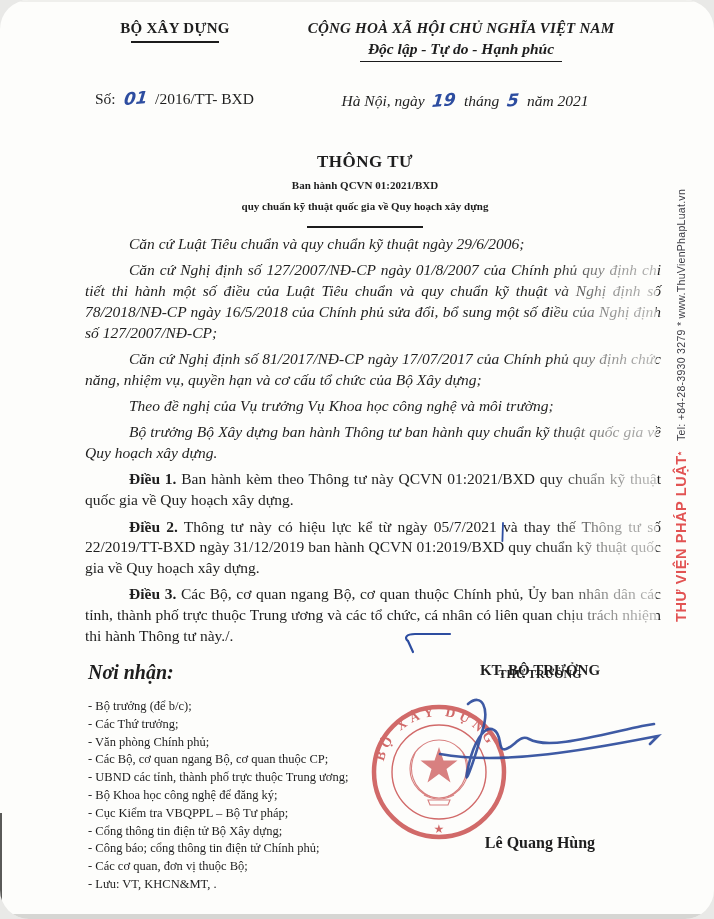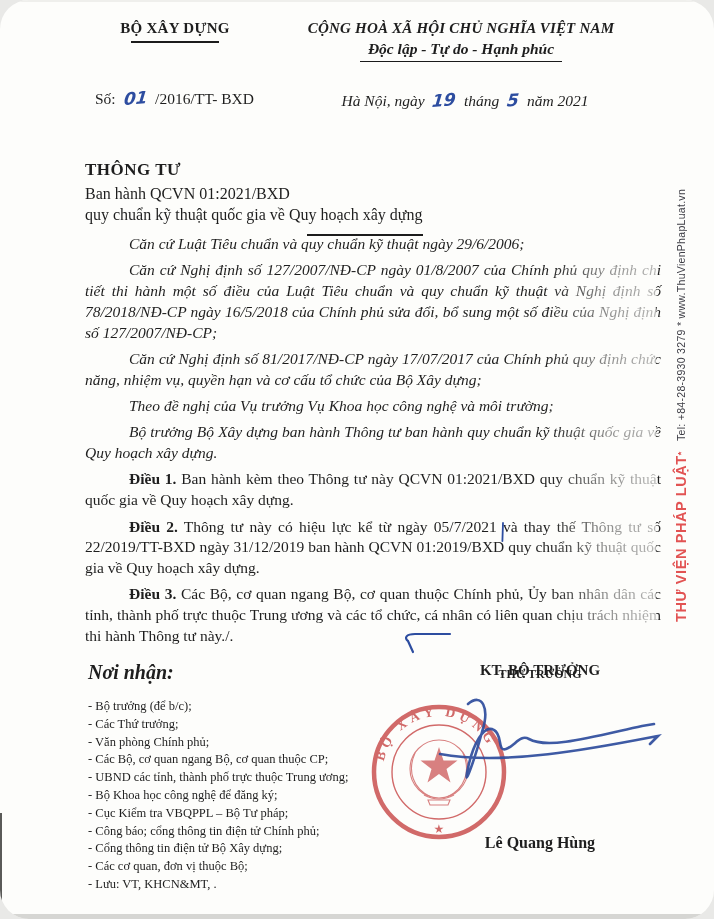--- a/index.html
+++ b/index.html
@@ -16,23 +16,23 @@
   .hdr-right { position:absolute; left:278px; top:20px; width:366px; text-align:center;font-style:italic; }
   .national { font-weight:bold; font-size:15px; letter-spacing:.2px; }
   .motto { display:inline-block; font-weight:bold; font-size:15.5px; margin-top:3px;
            padding:0 8px 3px; border-bottom:1.8px solid #1b1b1b; }
   .date-line { position:absolute; left:300px; top:90px; width:330px; text-align:center;
                font-style:italic; font-size:15.5px; }
   .hand { color:#2d4da0; font-style:italic; font-weight:bold; font-size:17px;
           font-family:"DejaVu Sans", sans-serif; display:inline-block;
           transform:rotate(-4deg) skewX(-10deg); margin:0 4px; }
   
-  .title-block { position:absolute; left:85px; top:160px; width:560px; }
+  .title-block { position:absolute; left:85px; top:152px; width:560px; text-align:center; }
   .title-1 { font-weight:bold; font-size:17px; letter-spacing:.5px; margin-bottom:3px; }
-  .title-2, .title-3 { font-weight:normal; font-size:16px; line-height:21px; }
+  .title-2, .title-3 { font-weight:bold; font-size:11px; line-height:21px; }
   .title-rule { width:116px; height:2px; background:#1c1c1c; margin:9px auto 0; }
   
   .body-text { position:absolute; left:85px; top:234px; width:576px; z-index:0; }
   .body-text p { margin:0 0 5.5px; text-indent:44px; text-align:justify;
                  font-size:15.5px; line-height:20.8px; }
   .preamble-p { font-style:italic; }
   .art-label { font-weight:bold; }
   .body-fade { position:absolute; left:548px; top:234px; width:108px; height:412px; z-index:1;
     background:linear-gradient(to right, rgba(253,253,251,0) 0%, rgba(253,253,251,.5) 55%, rgba(253,253,251,.68) 100%);
     pointer-events:none; }
@@ -124,22 +124,22 @@
   <div class="recipients">
     <div class="recipients-label">Nơi nhận:</div>
     <ul>
       <li>- Bộ trưởng (để b/c);</li>
       <li>- Các Thứ trưởng;</li>
       <li>- Văn phòng Chính phủ;</li>
       <li>- Các Bộ, cơ quan ngang Bộ, cơ quan thuộc CP;</li>
       <li>- UBND các tỉnh, thành phố trực thuộc Trung ương;</li>
       <li>- Bộ Khoa học công nghệ để đăng ký;</li>
       <li>- Cục Kiểm tra VBQPPL – Bộ Tư pháp;</li>
+      <li>- Cổng thông tin điện tử Bộ Xây dựng;</li>
       <li>- Công báo; cổng thông tin điện tử Chính phủ;</li>
-      <li>- Cổng thông tin điện tử Bộ Xây dựng;</li>
       <li>- Các cơ quan, đơn vị thuộc Bộ;</li>
       <li>- Lưu: VT, KHCN&amp;MT, .</li>
     </ul>
   </div>
 
   <div class="sig-line1">KT. BỘ TRƯỞNG</div>
   <div class="sig-line2">THỨ TRƯỞNG</div>
 
   <svg class="seal" width="142" height="142" viewBox="0 0 142 142" opacity="0.82">
     <defs>

